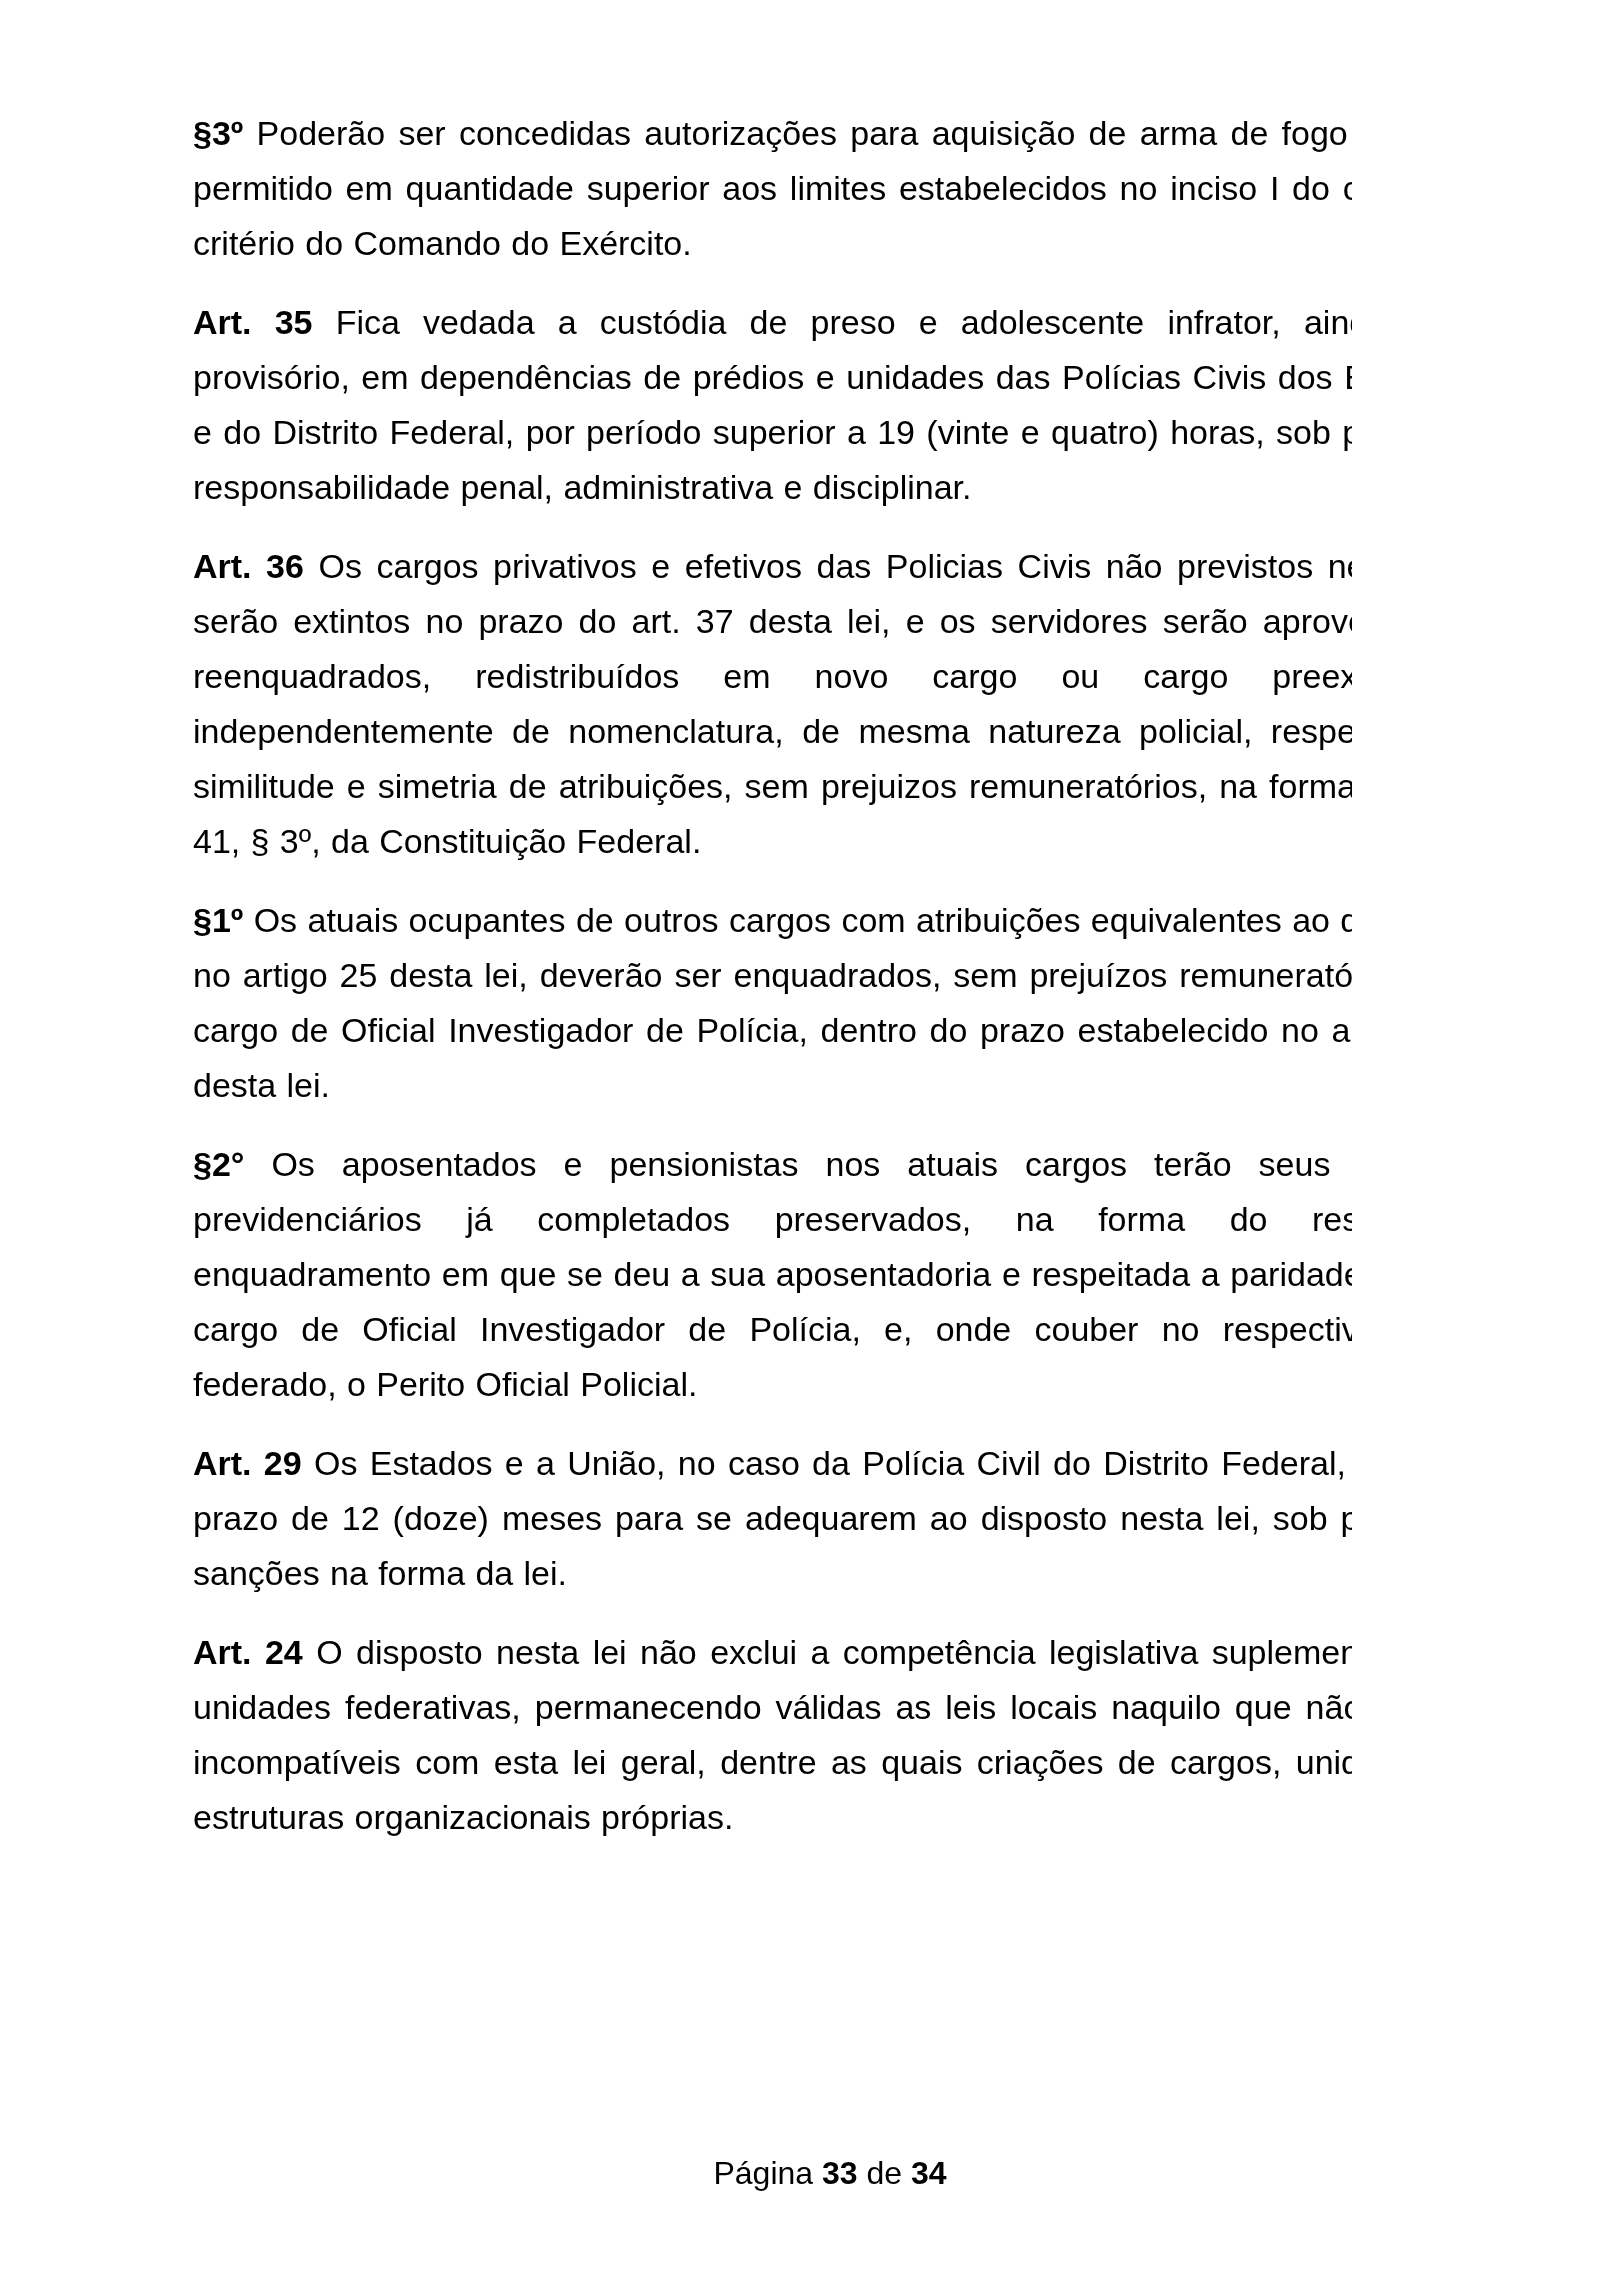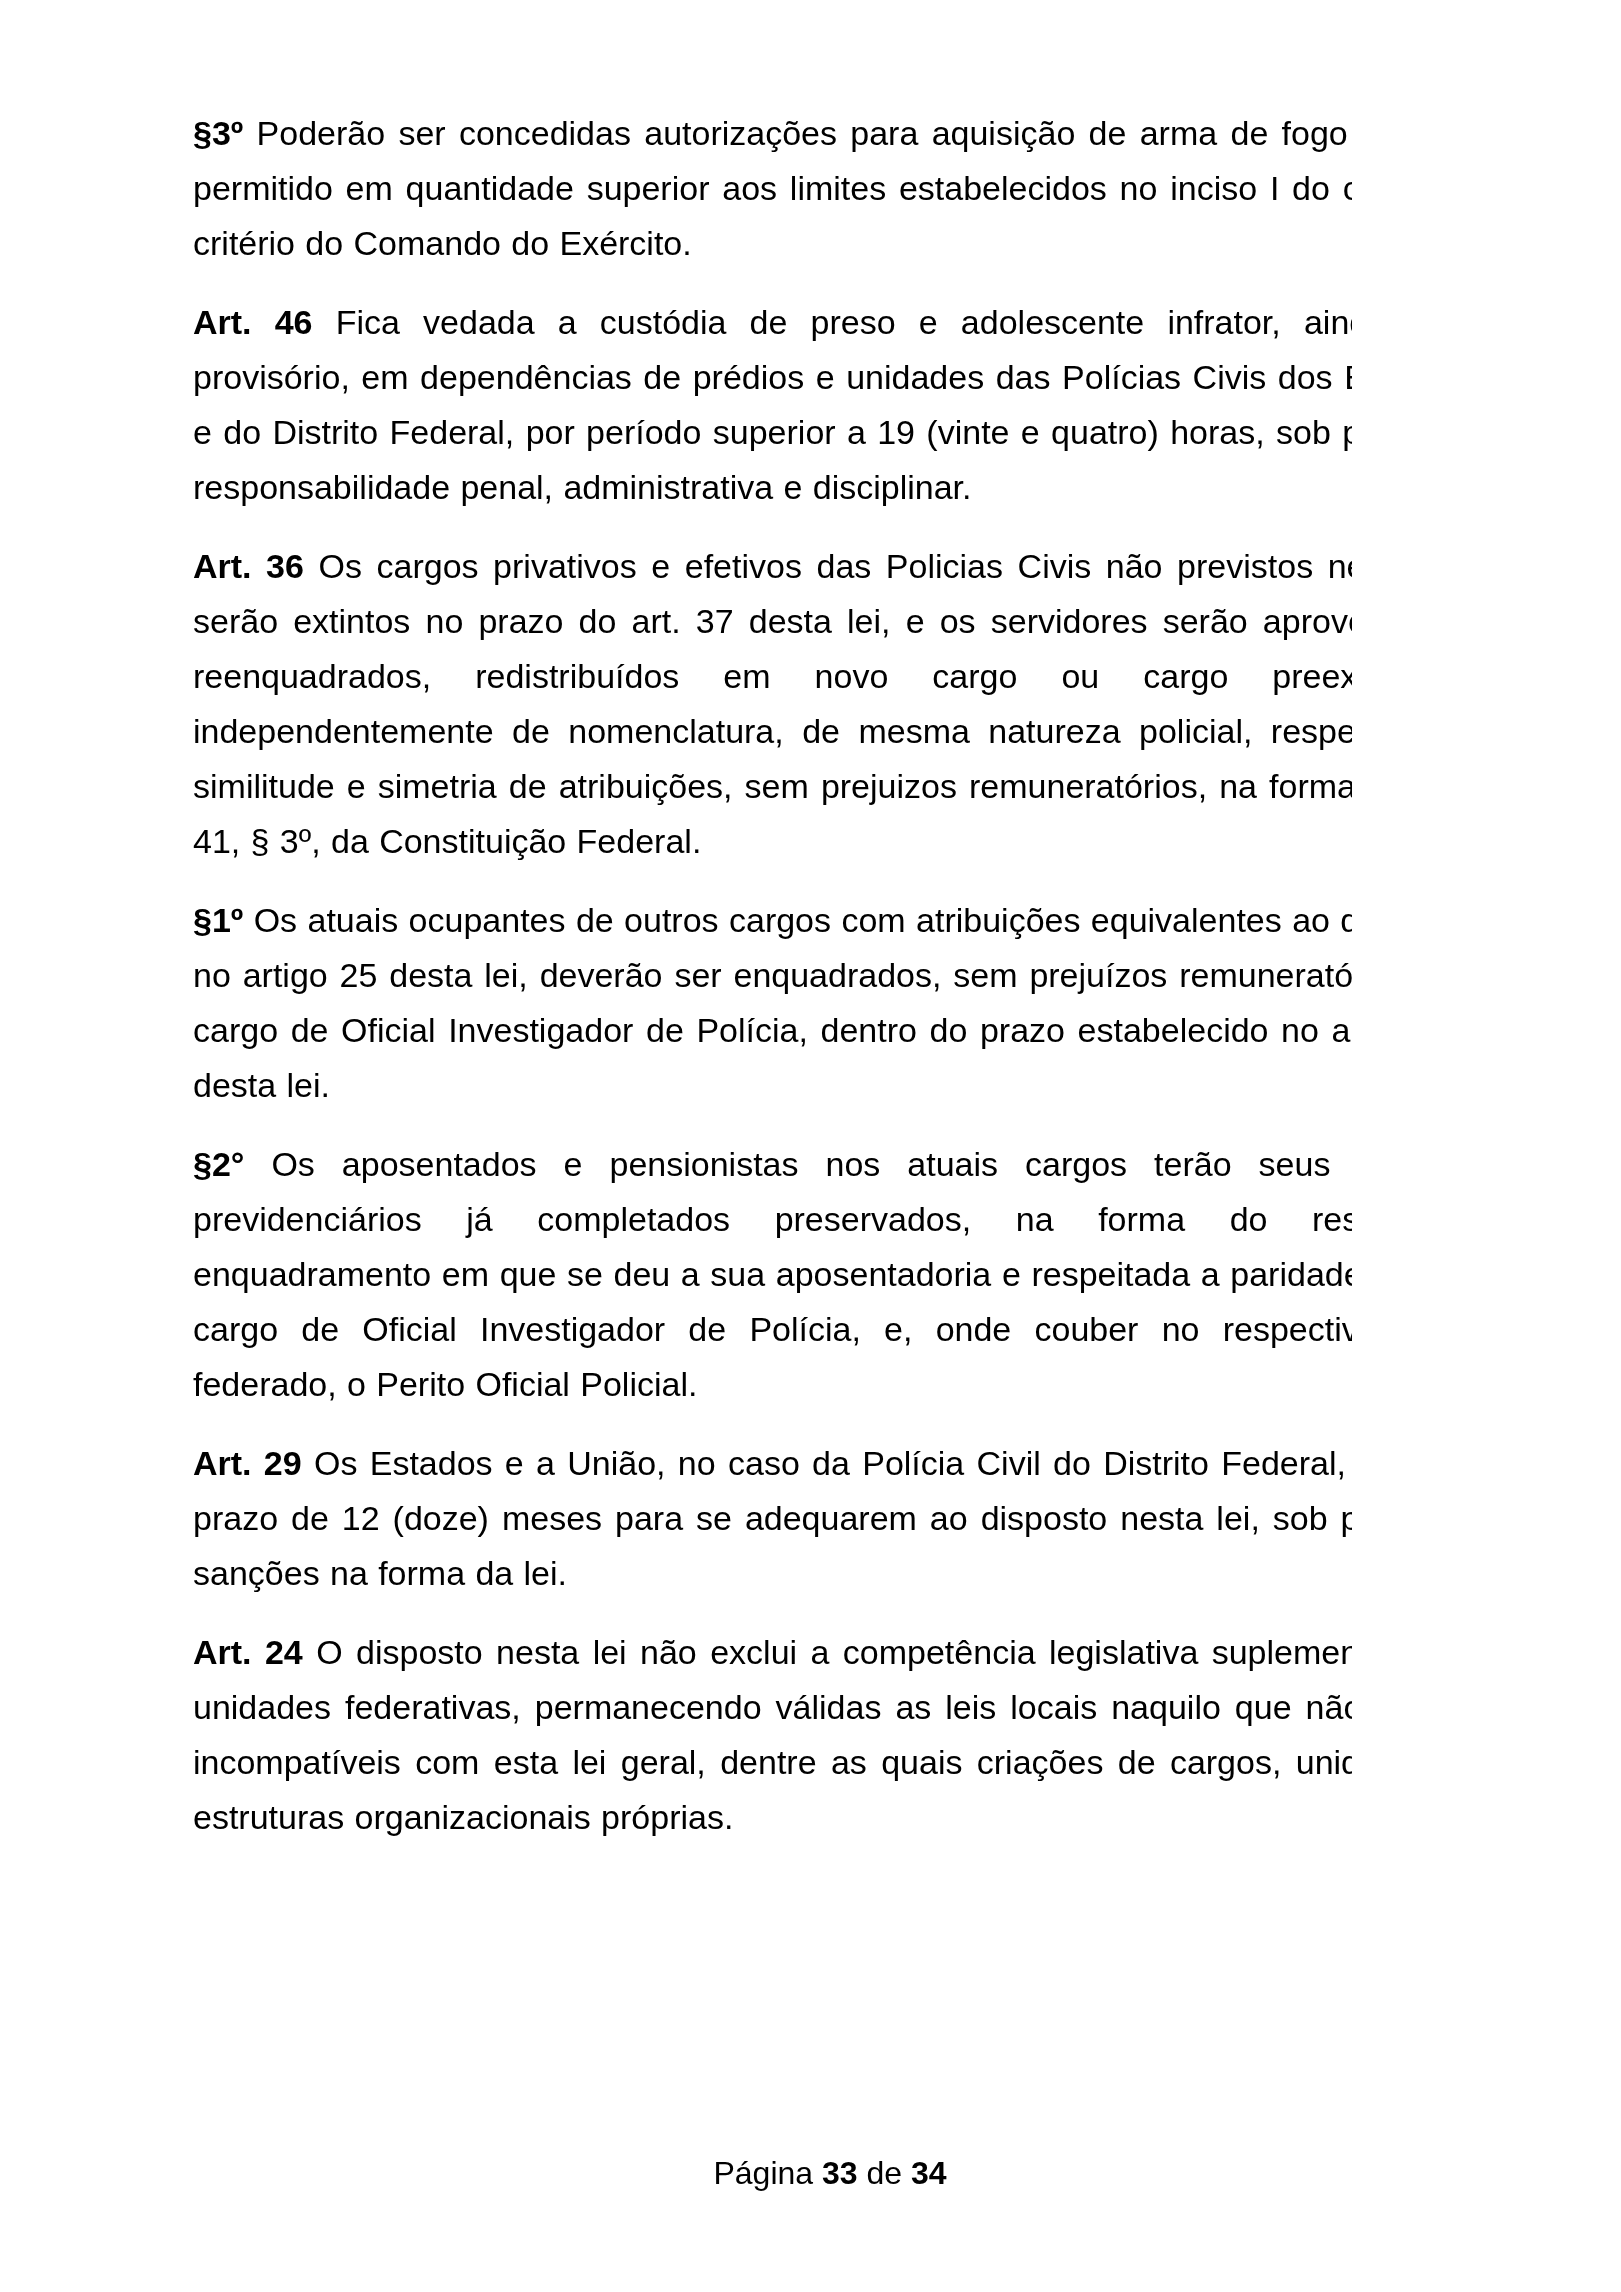--- a/index.html
+++ b/index.html
@@ -47,21 +47,21 @@
   }
 </style>
 </head>
 <body>
 
 <div class="page">
   <div class="content">
 
     <p class="para"><strong>§3º</strong><span> Poderão ser concedidas autorizações para aquisição de arma de fogo de uso permitido em quantidade superior aos limites estabelecidos no inciso I do caput, a critério do Comando do Exército.</span></p>
 
-    <p class="para"><strong>Art. 46</strong><span> Fica vedada a custódia de preso e adolescente infrator, ainda que provisório, em dependências de prédios e unidades das Polícias Civis dos Estados e do Distrito Federal, por período superior a 19 (vinte e quatro) horas, sob pena de responsabilidade penal, administrativa e disciplinar.</span></p>
+    <p class="para"><strong>Art. 35</strong><span> Fica vedada a custódia de preso e adolescente infrator, ainda que provisório, em dependências de prédios e unidades das Polícias Civis dos Estados e do Distrito Federal, por período superior a 19 (vinte e quatro) horas, sob pena de responsabilidade penal, administrativa e disciplinar.</span></p>
 
     <p class="para"><strong>Art. 36</strong><span> Os cargos privativos e efetivos das Policias Civis não previstos nessa lei serão extintos no prazo do art. 37 desta lei, e os servidores serão aproveitados, reenquadrados, redistribuídos em novo cargo ou cargo preexistente, independentemente de nomenclatura, de mesma natureza policial, respeitada a similitude e simetria de atribuições, sem prejuizos remuneratórios, na forma do art. 41, § 3º, da Constituição Federal.</span></p>
 
     <p class="para"><strong>§1º</strong><span> Os atuais ocupantes de outros cargos com atribuições equivalentes ao disposto no artigo 25 desta lei, deverão ser enquadrados, sem prejuízos remuneratórios, ao cargo de Oficial Investigador de Polícia, dentro do prazo estabelecido no artigo 37 desta lei.</span></p>
 
     <p class="para"><strong>§2°</strong><span> Os aposentados e pensionistas nos atuais cargos terão seus direitos previdenciários já completados preservados, na forma do respectivo enquadramento em que se deu a sua aposentadoria e respeitada a paridade com o cargo de Oficial Investigador de Polícia, e, onde couber no respectivo ente federado, o Perito Oficial Policial.</span></p>
 
     <p class="para"><strong>Art. 29</strong><span> Os Estados e a União, no caso da Polícia Civil do Distrito Federal, terão o prazo de 12 (doze) meses para se adequarem ao disposto nesta lei, sob pena de sanções na forma da lei.</span></p>
 
 

